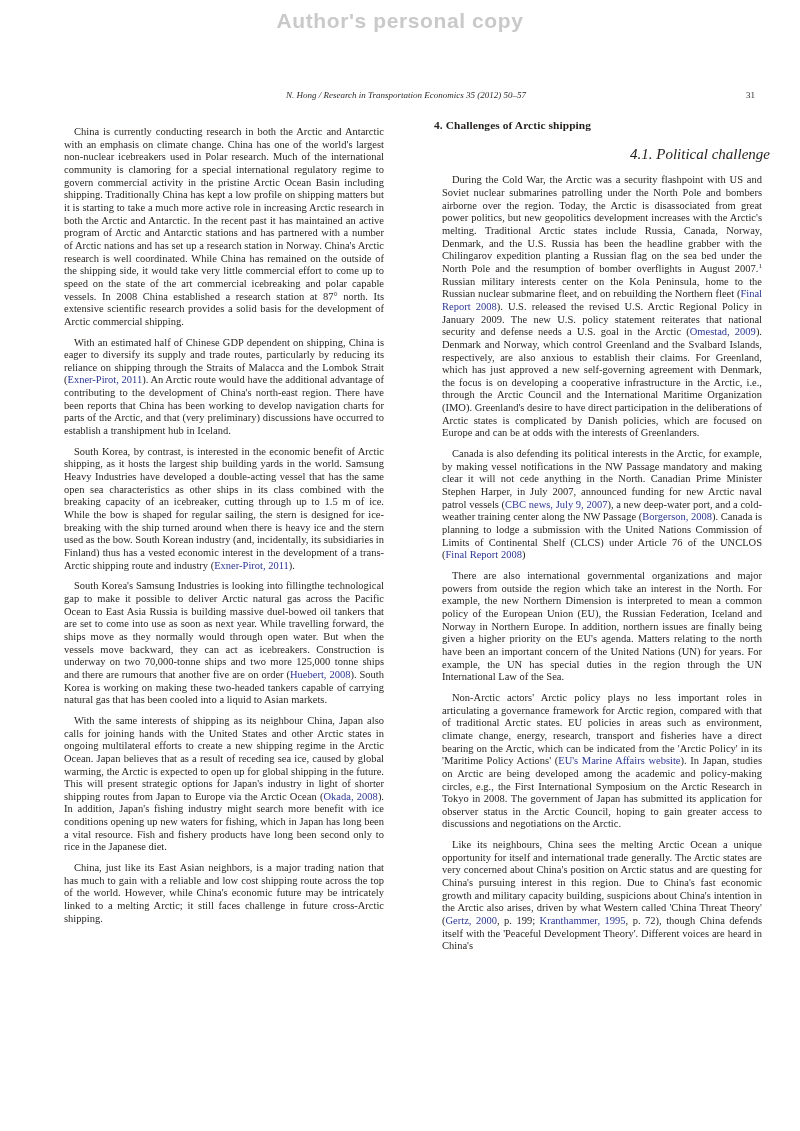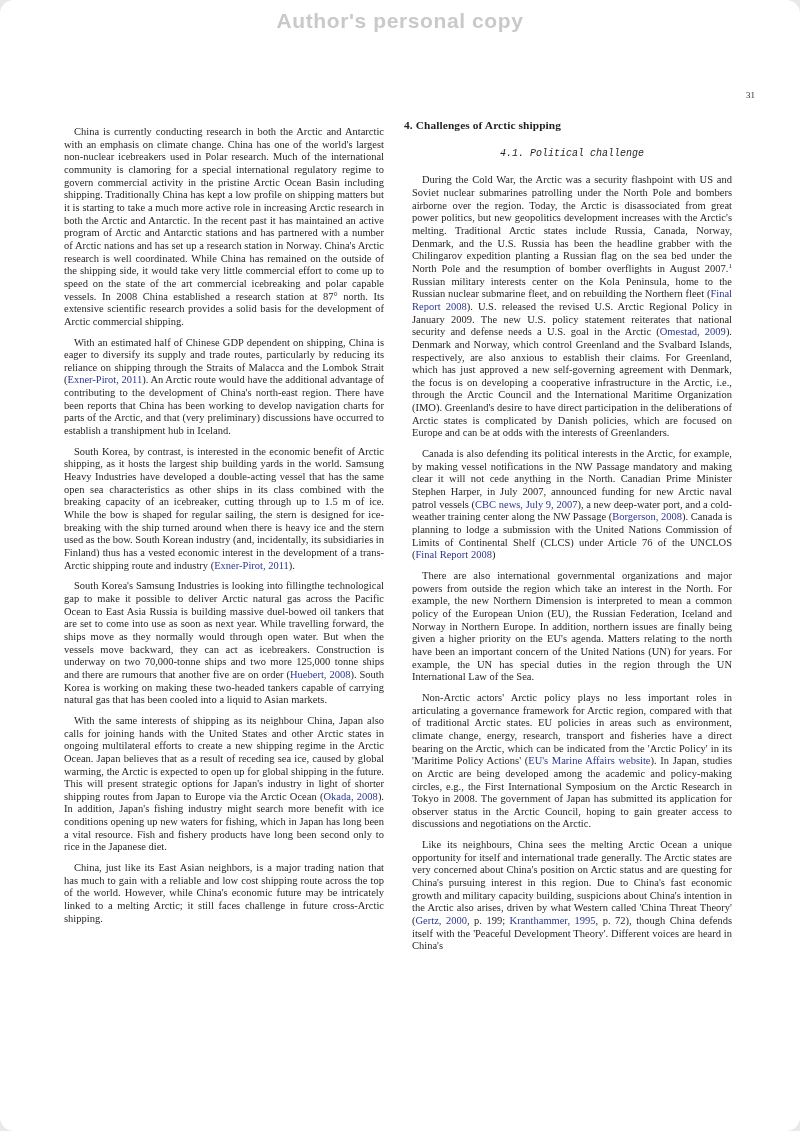--- a/index.html
+++ b/index.html
@@ -1,19 +1,19 @@
 <!DOCTYPE html>
 <html><head>
 <meta charset="utf-8">
 <style>
   html,body { margin:0; padding:0; background:#e9e9e9; }
   .page {
     position:relative; width:800px; height:1131px;
     background:#ffffff; overflow:hidden; margin:0 auto;
-    font-family:"Liberation Serif", serif; color:#231f1c;border-radius:14px;
+    font-family:"Liberation Serif", serif; color:#231f1c;
   }
   .watermark {
     position:absolute; top:9px; left:0; right:0;
     text-align:center;
     font-family:"Liberation Sans", sans-serif;
     font-weight:bold; font-size:21px; letter-spacing:0.6px;
     color:#c9c9c9;
   }
   .running-head {
     position:absolute; top:90px; left:56px; right:44px; height:13px;
@@ -22,41 +22,42 @@
   .rh-center {
     position:absolute; left:0; right:0; text-align:center; font-style:italic;
   }
   .rh-page { position:absolute; right:1px; top:0; font-style:normal; }
   .col {
     position:absolute; top:118px; width:336px;
     font-size:10.5px; line-height:12.65px;
     text-align:justify; color:#231f1c;
   }
   .col.left  { left:56px;  }
-  .col.right { left:404px; }
+  .col.right { left:434px; }
   .para { margin:8px; text-indent:10px; }
   .cite { color:#2c3792; }
   sup { font-size:7px; line-height:0; vertical-align:super; }
   h2.sec {
     font-size:11.4px; font-weight:bold; margin:1px 0 16px 0;
     text-align:left; text-indent:0; letter-spacing:0.1px;
   }
   h3.subsec {
-    font-size:10px; font-style:italic; font-weight:normal;
-    margin:0 0 14px 0; text-align:center; text-indent:0;font-family:Liberation Mono, monospace;
+    font-size:15px; font-style:italic; font-weight:normal;
+    margin:0 0 14px 0; text-align:right; text-indent:0;
   }
 </style>
 </head>
 <body>
 
 <div class="page">
 
   <div class="watermark">Author's personal copy</div>
 
   <div class="running-head">
+    <span class="rh-center">N. Hong / Research in Transportation Economics 35 (2012) 50–57</span>
     <span class="rh-page">31</span>
   </div>
 
   <div class="col left">
       <p class="para"><span>China is currently conducting research in both the Arctic and Antarctic with an emphasis on climate change. China has one of the world's largest non-nuclear icebreakers used in Polar research. Much of the international community is clamoring for a special international regulatory regime to govern commercial activity in the pristine Arctic Ocean Basin including shipping. Traditionally China has kept a low profile on shipping matters but it is starting to take a much more active role in increasing Arctic research in both the Arctic and Antarctic. In the recent past it has maintained an active program of Arctic and Antarctic stations and has partnered with a number of Arctic nations and has set up a research station in Norway. China's Arctic research is well coordinated. While China has remained on the outside of the shipping side, it would take very little commercial effort to come up to speed on the state of the art commercial icebreaking and polar capable vessels. In 2008 China established a research station at 87° north. Its extensive scientific research provides a solid basis for the development of Arctic commercial shipping.</span></p>
       <p class="para"><span>With an estimated half of Chinese GDP dependent on shipping, China is eager to diversify its supply and trade routes, particularly by reducing its reliance on shipping through the Straits of Malacca and the Lombok Strait (</span><span class="cite">Exner-Pirot, 2011</span><span>). An Arctic route would have the additional advantage of contributing to the development of China's north-east region. There have been reports that China has been working to develop navigation charts for parts of the Arctic, and that (very preliminary) discussions have occurred to establish a transhipment hub in Iceland.</span></p>
       <p class="para"><span>South Korea, by contrast, is interested in the economic benefit of Arctic shipping, as it hosts the largest ship building yards in the world. Samsung Heavy Industries have developed a double-acting vessel that has the same open sea characteristics as other ships in its class combined with the breaking capacity of an icebreaker, cutting through up to 1.5 m of ice. While the bow is shaped for regular sailing, the stern is designed for ice-breaking with the ship turned around when there is heavy ice and the stern used as the bow. South Korean industry (and, incidentally, its subsidiaries in Finland) thus has a vested economic interest in the development of a trans-Arctic shipping route and industry (</span><span class="cite">Exner-Pirot, 2011</span><span>).</span></p>
       <p class="para"><span>South Korea's Samsung Industries is looking into fillingthe technological gap to make it possible to deliver Arctic natural gas across the Pacific Ocean to East Asia Russia is building massive duel-bowed oil tankers that are set to come into use as soon as next year. While travelling forward, the ships move as they normally would through open water. But when the vessels move backward, they can act as icebreakers. Construction is underway on two 70,000-tonne ships and two more 125,000 tonne ships and there are rumours that another five are on order (</span><span class="cite">Huebert, 2008</span><span>). South Korea is working on making these two-headed tankers capable of carrying natural gas that has been cooled into a liquid to Asian markets.</span></p>
       <p class="para"><span>With the same interests of shipping as its neighbour China, Japan also calls for joining hands with the United States and other Arctic states in ongoing multilateral efforts to create a new shipping regime in the Arctic Ocean. Japan believes that as a result of receding sea ice, caused by global warming, the Arctic is expected to open up for global shipping in the future. This will present strategic options for Japan's industry in light of shorter shipping routes from Japan to Europe via the Arctic Ocean (</span><span class="cite">Okada, 2008</span><span>). In addition, Japan's fishing industry might search more benefit with ice conditions opening up new waters for fishing, which in Japan has long been a vital resource. Fish and fishery products have long been second only to rice in the Japanese diet.</span></p>
       <p class="para"><span>China, just like its East Asian neighbors, is a major trading nation that has much to gain with a reliable and low cost shipping route across the top of the world. However, while China's economic future may be intricately linked to a melting Arctic; it still faces challenge in future cross-Arctic shipping.</span></p>

